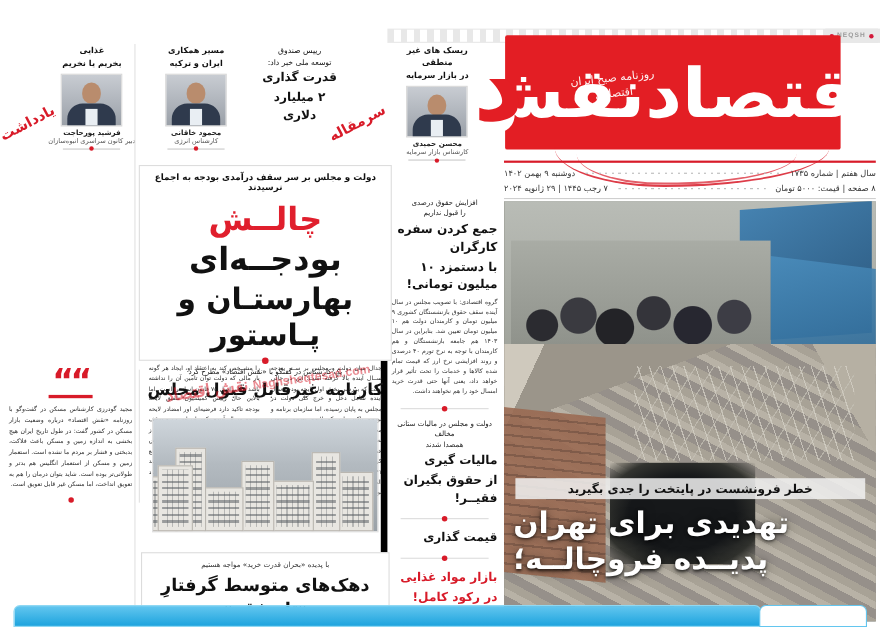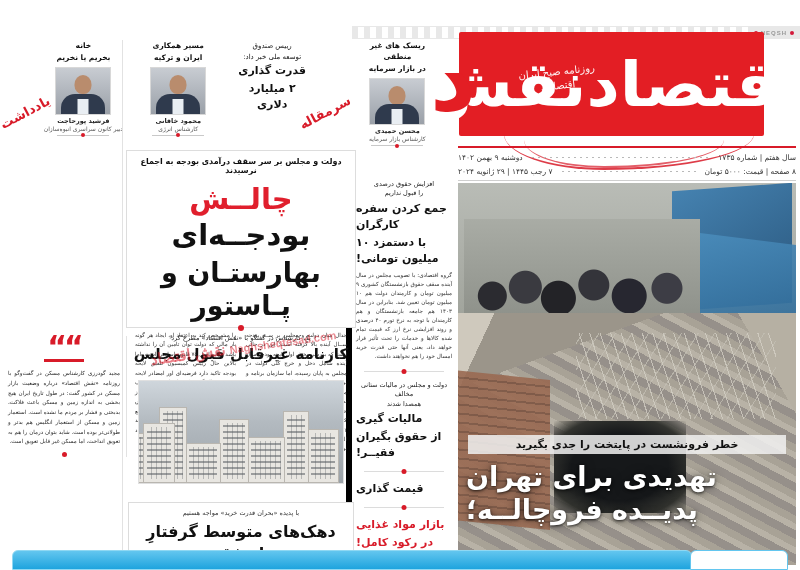--- a/index.html
+++ b/index.html
@@ -234,21 +234,21 @@
   }
   .ts-stamp.left{left:-6px;}
   .ts-stamp.right{right:-2px;}
 
   
   .col-narrow{
     position:absolute;top:152px;right:348px;width:96px;bottom:6px;
     direction:rtl;border-left:6px solid #000000;padding-left:4px;margin-top:28px;
   }
   .cn-kicker{font-size:6.5px;text-align:center;line-height:1.45;color:#222;}
-  .cn-head{font-size:11px;font-weight:bold;line-height:1.45;text-align:left;color:#111;margin-top:2px;}
+  .cn-head{font-size:11px;font-weight:bold;line-height:1.45;text-align:right;color:#111;margin-top:2px;}
   .cn-head.red{color:#d81b29;}
   .cn-body{
     font-size:5.6px;line-height:1.62;color:#333;text-align:justify;margin-top:4px;
   }
   .cn-div{
     height:10px;margin:5px 0;position:relative;
   }
   .cn-div::before{
     content:"";position:absolute;top:5px;right:8px;left:8px;height:1px;background:#dcdcdc;
   }
@@ -387,21 +387,21 @@
         <div class="head"></div>
         <div class="body"></div>
         <div class="shirt"></div>
       </div>
       <div class="ts-name">محمود خاقانی</div>
       <div class="ts-role">کارشناس انرژی</div>
       <div class="ts-underline"></div>
     </div>
 
     <div class="ts-col c4">
-      <div class="ts-kicker">خانه</div>
+      <div class="ts-kicker">غذایی</div>
       <div class="ts-kicker">بخریم یا نخریم</div>
       <div class="ts-photo">
         <div class="head"></div>
         <div class="body"></div>
         <div class="shirt"></div>
       </div>
       <div class="ts-name">فرشید پورحاجت</div>
       <div class="ts-role">دبیر کانون سراسری انبوه‌سازان</div>
       <div class="ts-underline"></div>
     </div>

